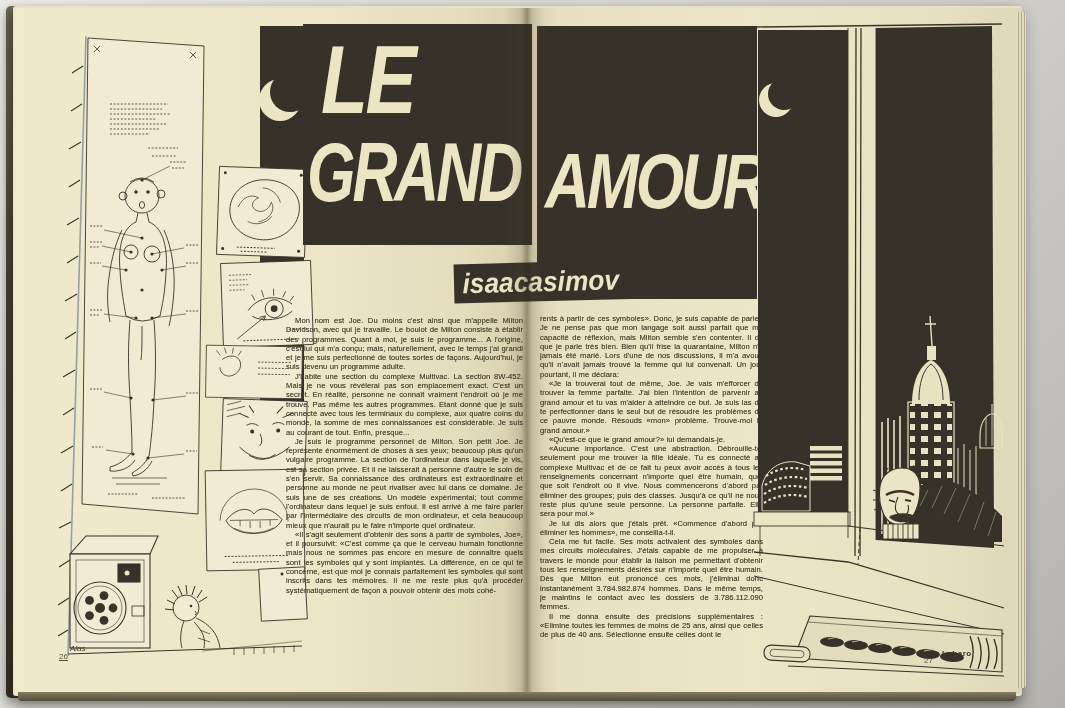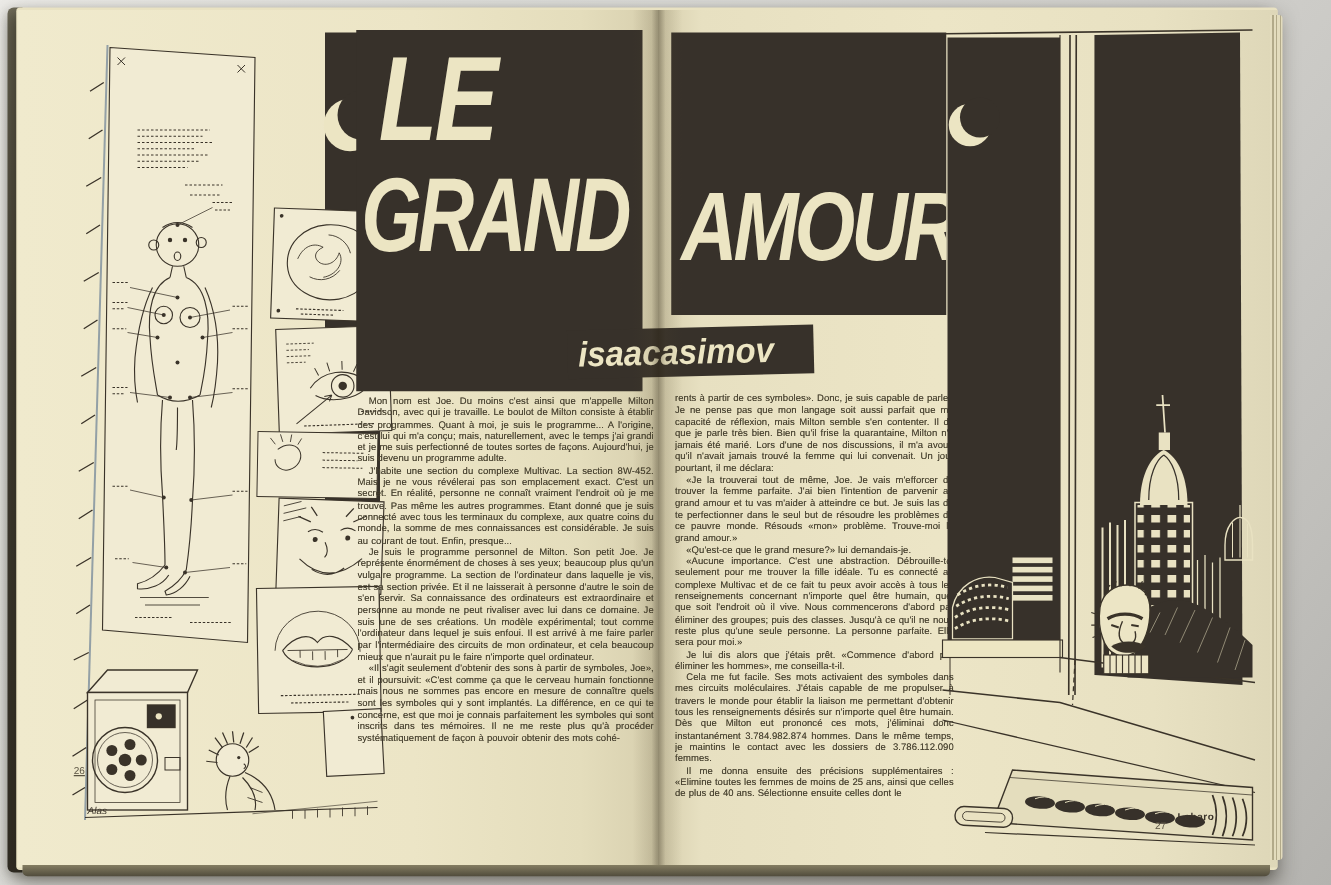--- a/index.html
+++ b/index.html
@@ -18,42 +18,42 @@
   .page-right{position:absolute;left:526px;top:8px;width:496px;height:686px;
     background:linear-gradient(to right,#d6cead 0%,#e7e0c1 7%,#ece5c6 45%,#e8e1c2 80%,#ded7b8 100%);}
   .fold{position:absolute;left:506px;top:8px;width:40px;height:686px;
     background:linear-gradient(to right,rgba(80,70,45,0) 0%,rgba(80,70,45,.16) 38%,rgba(48,40,22,.40) 52%,rgba(80,70,45,.14) 66%,rgba(80,70,45,0) 100%);}
   .page-edges-right{position:absolute;left:1016px;top:12px;width:10px;height:676px;
     background:repeating-linear-gradient(to right,#e3dcbd 0 2px,#b2aa89 2px 3px);border-radius:0 3px 3px 0;}
   .bottom-edge{position:absolute;left:18px;top:692px;width:998px;height:9px;
     background:linear-gradient(to bottom,#847d62,#514c3c);border-radius:0 0 4px 4px;}
 
   .ink{background:#37312a;}
-  .title-box{position:absolute;left:285px;top:24px;width:229px;height:289px;overflow:hidden;}
-  .pane-amour{position:absolute;left:537px;top:26px;width:220px;height:226px;overflow:hidden;}
+  .title-box{position:absolute;left:303px;top:24px;width:229px;height:221px;overflow:hidden;}
+  .pane-amour{position:absolute;left:537px;top:26px;width:220px;height:273px;overflow:hidden;}
   .title-word{position:absolute;color:#ece5c3;font-style:italic;font-weight:900;
     transform-origin:left top;white-space:nowrap;line-height:1;}
   .w-le{left:18px;top:8px;font-size:96px;letter-spacing:-3px;transform:scaleX(.80);}
   .w-grand{left:4px;top:106px;font-size:84px;letter-spacing:-4px;transform:scaleX(.74);}
   .w-amour{left:8px;top:116px;font-size:78px;letter-spacing:-4px;transform:scaleX(.80);}
   .byline-box{position:absolute;left:454px;top:262px;width:197px;height:39px;
     transform:rotate(-1.4deg);display:flex;align-items:center;}
   .byline{color:#ece5c3;font-style:italic;font-weight:900;font-size:28px;letter-spacing:0;
     padding-left:9px;transform:scaleX(.94);transform-origin:left center;}
 
   .col{position:absolute;text-align:justify;font-size:7.6px;line-height:9.3px;color:#46402f;
     letter-spacing:.05px;word-spacing:.2px;overflow:hidden;
     text-shadow:0 0 .5px rgba(70,62,42,.55);}
   .col p{margin:0;text-indent:9px;}
   .col p.noindent{text-indent:0;}
   .col-left{left:286px;top:316px;width:237px;height:354px;}
   .col-right{left:540px;top:314px;width:223px;height:372px;}
 
   .pagenum{position:absolute;font-size:8px;color:#5a5342;z-index:6;}
-  .pn-left{left:59px;top:612px;text-decoration:underline;}
+  .pn-left{left:59px;top:652px;text-decoration:underline;}
   .pn-right{left:924px;top:656px;}
 
   svg{position:absolute;overflow:visible;}
   .illu-left{left:52px;top:8px;}
   .illu-right{left:752px;top:16px;z-index:2;}
 </style>
 </head>
 <body>
 
 <div class="photo">
@@ -225,21 +225,21 @@
 
   <div class="col col-left">
       <p>Mon nom est Joe. Du moins c'est ainsi que m'appelle Milton Davidson, avec qui je travaille. Le boulot de Milton consiste à établir des programmes. Quant à moi, je suis le programme... A l'origine, c'est lui qui m'a conçu; mais, naturellement, avec le temps j'ai grandi et je me suis perfectionné de toutes sortes de façons. Aujourd'hui, je suis devenu un programme adulte.</p>
       <p>J'habite une section du complexe Multivac. La section 8W-452. Mais je ne vous révélerai pas son emplacement exact. C'est un secret. En réalité, personne ne connaît vraiment l'endroit où je me trouve. Pas même les autres programmes. Etant donné que je suis connecté avec tous les terminaux du complexe, aux quatre coins du monde, la somme de mes connaissances est considérable. Je suis au courant de tout. Enfin, presque...</p>
       <p>Je suis le programme personnel de Milton. Son petit Joe. Je représente énormément de choses à ses yeux; beaucoup plus qu'un vulgaire programme. La section de l'ordinateur dans laquelle je vis, est sa section privée. Et il ne laisserait à personne d'autre le soin de s'en servir. Sa connaissance des ordinateurs est extraordinaire et personne au monde ne peut rivaliser avec lui dans ce domaine. Je suis une de ses créations. Un modèle expérimental; tout comme l'ordinateur dans lequel je suis enfoui. Il est arrivé à me faire parler par l'intermédiaire des circuits de mon ordinateur, et cela beaucoup mieux que n'aurait pu le faire n'importe quel ordinateur.</p>
       <p>«Il s'agit seulement d'obtenir des sons à partir de symboles, Joe», et il poursuivit: «C'est comme ça que le cerveau humain fonctionne mais nous ne sommes pas encore en mesure de connaître quels sont les symboles qui y sont implantés. La différence, en ce qui te concerne, est que moi je connais parfaitement les symboles qui sont inscrits dans tes mémoires. Il ne me reste plus qu'à procéder systématiquement de façon à pouvoir obtenir des mots cohé-</p>
     </div>
   <div class="col col-right">
       <p class="noindent">rents à partir de ces symboles». Donc, je suis capable de parler. Je ne pense pas que mon langage soit aussi parfait que ma capacité de réflexion, mais Milton semble s'en contenter. Il dit que je parle très bien. Bien qu'il frise la quarantaine, Milton n'a jamais été marié. Lors d'une de nos discussions, il m'a avoué qu'il n'avait jamais trouvé la femme qui lui convenait. Un jour pourtant, il me déclara:</p>
       <p>«Je la trouverai tout de même, Joe. Je vais m'efforcer de trouver la femme parfaite. J'ai bien l'intention de parvenir au grand amour et tu vas m'aider à atteindre ce but. Je suis las de te perfectionner dans le seul but de résoudre les problèmes de ce pauvre monde. Résouds «mon» problème. Trouve-moi le grand amour.»</p>
-      <p>«Qu'est-ce que le grand mesure?» lui demandais-je.</p>
+      <p>«Qu'est-ce que le grand amour?» lui demandais-je.</p>
       <p>«Aucune importance. C'est une abstraction. Débrouille-toi seulement pour me trouver la fille idéale. Tu es connecté au complexe Multivac et de ce fait tu peux avoir accès à tous les renseignements concernant n'importe quel être humain, quel que soit l'endroit où il vive. Nous commencerons d'abord par éliminer des groupes; puis des classes. Jusqu'à ce qu'il ne nous reste plus qu'une seule personne. La personne parfaite. Elle sera pour moi.»</p>
       <p>Je lui dis alors que j'étais prêt. «Commence d'abord par éliminer les hommes», me conseilla-t-il.</p>
       <p>Cela me fut facile. Ses mots activaient des symboles dans mes circuits moléculaires. J'étais capable de me propulser à travers le monde pour établir la liaison me permettant d'obtenir tous les renseignements désirés sur n'importe quel être humain. Dès que Milton eut prononcé ces mots, j'éliminai donc instantanément 3.784.982.874 hommes. Dans le même temps, je maintins le contact avec les dossiers de 3.786.112.090 femmes.</p>
       <p>Il me donna ensuite des précisions supplémentaires : «Elimine toutes les femmes de moins de 25 ans, ainsi que celles de plus de 40 ans. Sélectionne ensuite celles dont le</p>
     </div>
 
   <svg class="illu-right" width="258" height="650" viewBox="0 0 258 650">
     <defs>
       <pattern id="winp" width="13" height="12" patternUnits="userSpaceOnUse">
         <rect x="0" y="0" width="7" height="6" fill="#e9e2c2"></rect>

